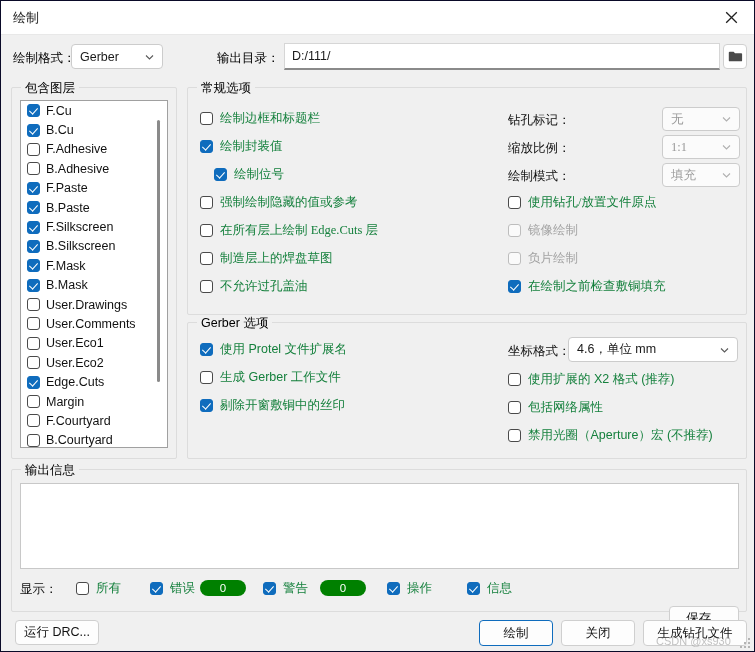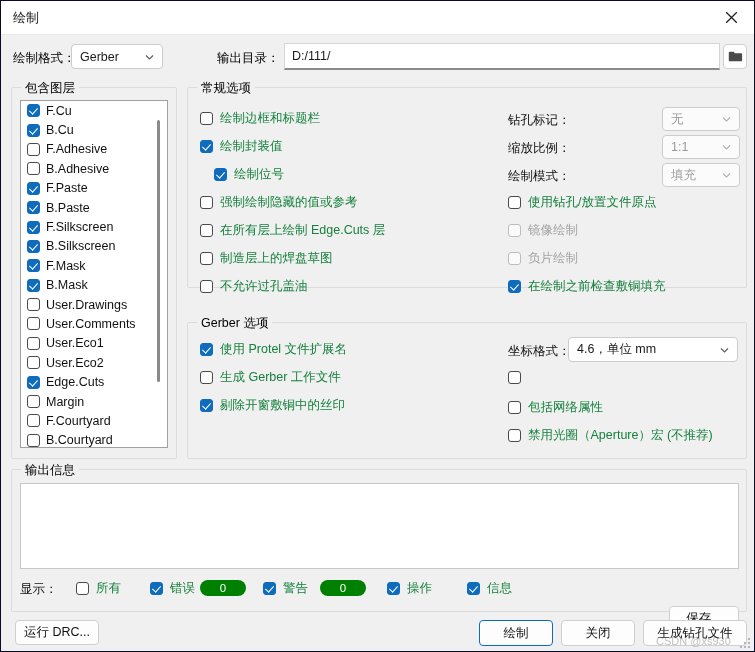--- a/index.html
+++ b/index.html
@@ -111,21 +111,21 @@
   .group > .legend {
     position: absolute;
     top: -8px; left: 9px;
     background: #f0f0f0;
     padding: 0 4px;
     font-size: 12.5px;
     color: #000;
     white-space: nowrap;
   }
   #grp-layers { left: 10px; top: 86px; width: 166px; height: 372px; }
-  #grp-general { left: 186px; top: 86px; width: 560px; height: 201px; }
+  #grp-general { left: 186px; top: 86px; width: 560px; height: 228px; font-family: Liberation Serif, serif; }
   #grp-gerber { left: 186px; top: 321px; width: 560px; height: 137px; padding-left: 20px; }
   #grp-output { left: 10px; top: 468px; width: 736px; height: 143px; }
 
   
   .layerlist {
     position: absolute;
     left: 8px; top: 12px;
     width: 148px; height: 348px;
     background: #ffffff;
     border: 1px solid #a0a0a0;
@@ -474,20 +474,21 @@
     <div class="combo" style="left:380px; top:14px; width:170px; height:25px;">
       <span>4.6，单位 mm</span>
       <svg class="chev" viewBox="0 0 11 11">
           <path d="M2 4 L5.5 7.5 L9 4" fill="none" stroke="#5a5a5a" stroke-width="1.1"></path>
         </svg>
     </div>
 
     <div id="ger-right">
         <div class="chk-item" style="left: 320px; top: 48px;">
           <span class="cb off"></span>
+          <span class="txt">使用扩展的 X2 格式 (推荐)</span>
         </div>
         <div class="chk-item" style="left: 320px; top: 76px;">
           <span class="cb off"></span>
           <span class="txt">包括网络属性</span>
         </div>
         <div class="chk-item" style="left: 320px; top: 104px;">
           <span class="cb off"></span>
           <span class="txt">禁用光圈（Aperture）宏 (不推荐)</span>
         </div>
       </div>

